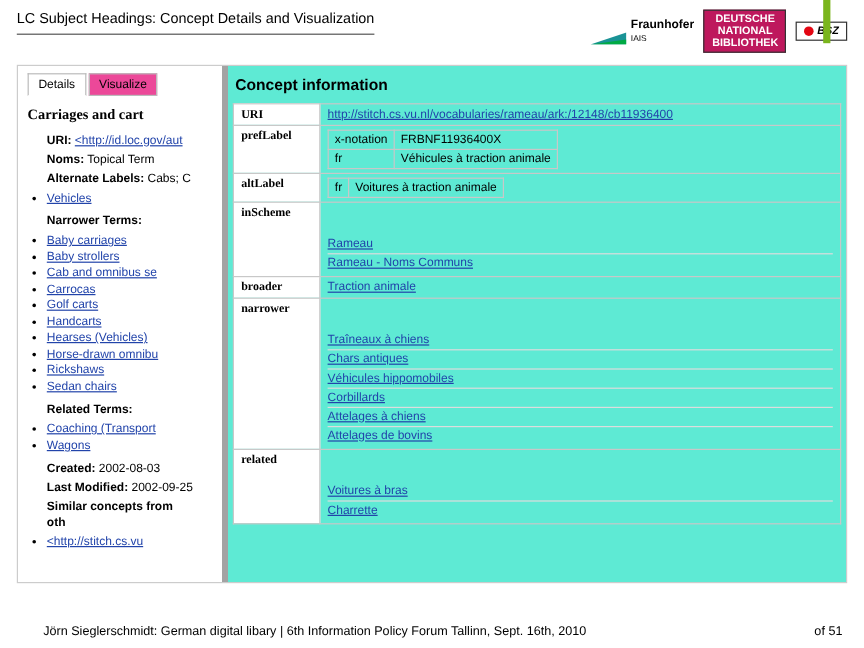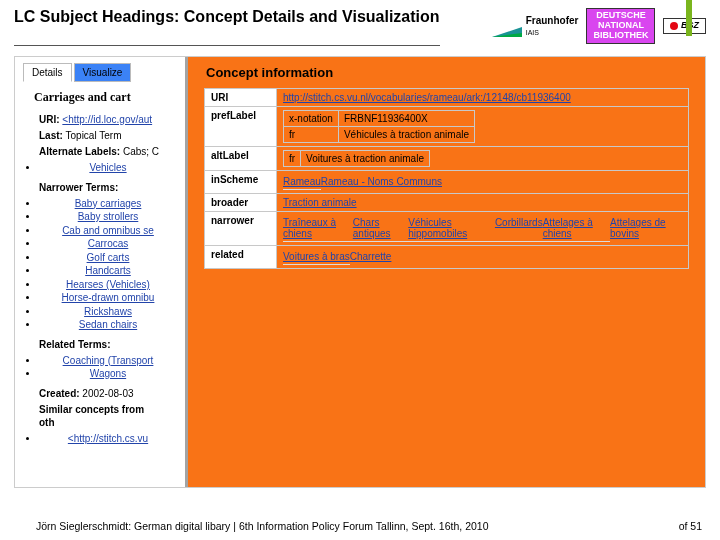--- a/index.html
+++ b/index.html
@@ -1,83 +1,83 @@
 <!DOCTYPE html>
 <html><head>
 <meta charset="utf-8">
 <style>
   * { box-sizing: border-box; margin: 0; padding: 0; }
   body { font-family: Arial, sans-serif; font-size: 11px; width: 720px; height: 540px; background: #fff; position: relative; overflow: hidden; }
   .header { display: flex; align-items: flex-start; padding: 8px 14px 4px 14px; }
-  .title { font-size: 16px; font-weight: bold; border-bottom: 1px solid #555; padding-bottom: 19px; }
+  .title { font-size: 12px; font-weight: normal; border-bottom: 1px solid #555; padding-bottom: 6px; }
   .logos { margin-left: auto; display: flex; gap: 8px; align-items: center; }
   .logo-box { border: 1px solid #333; padding: 2px 6px; font-size: 9px; font-weight: bold; text-align: center; line-height: 1.1; }
   .fraun { display: flex; align-items: flex-end; gap: 4px; font-size: 10px; }
   .fraun svg { width: 30px; height: 16px; }
   .accent { position: absolute; top: 0; right: 28px; width: 6px; height: 36px; background: #7ab51d; }
   .dot { width: 8px; height: 8px; border-radius: 50%; background: #e30613; display: inline-block; vertical-align: middle; }
   .content { position: relative; margin: 6px 14px 0 14px; height: 432px; border: 1px solid #ccc; overflow: hidden; }
   .left-col { position: absolute; left: 0; top: 0; width: 170px; padding: 6px 8px; font-size: 10px; }
   .tabs { display: flex; gap: 2px; margin-bottom: 8px; }
-  .tab { border: 1px solid #bbb; padding: 3px 8px; font-size: 10px; background: #3b82f6; }
+  .tab { border: 1px solid #bbb; padding: 3px 8px; font-size: 10px; background: #ec4899; }
   .tab.active { background: #fff; border-bottom-color: #fff; }
-  .heading { font-family: Georgia, serif; font-weight: bold; font-size: 12px; margin: 4px 11px 8px; }
+  .heading { font-family: Georgia, serif; font-weight: bold; font-size: 12px; margin: 4px 0 8px; }
   .row { margin: 3px 16px; line-height: 1.3; }
   .lbl { font-weight: bold; }
   .link { color: #2244aa; text-decoration: underline; cursor: pointer; }
   ul { list-style: disc; padding-left: 16px; margin: 2px 0 6px; }
-  ul li { line-height: 1.35; text-align: center; }
-  .right-panel { position: absolute; left: 170px; top: 0; right: 0; bottom: 0; background: #f97316; border-left: 3px solid #a3a3a3; padding: 6px 16px; overflow: hidden; }
+  ul li { line-height: 1.35; }
+  .right-panel { position: absolute; left: 170px; top: 0; right: 0; bottom: 0; background: #5eead4; border-left: 5px solid #a3a3a3; padding: 6px 4px; overflow: hidden; }
   .ci-title { font-weight: bold; font-size: 13px; margin: 2px 0 8px 2px; }
   table.props { border-collapse: collapse; width: 100%; }
   table.props > tbody > tr > td { border: 1px solid #c8c8c8; padding: 3px 6px; vertical-align: top; font-size: 10px; }
-  table.props td.k { font-weight: bold; width: 72px; background: #fff; }
+  table.props td.k { font-weight: bold; width: 72px; background: #fff; font-family: Liberation Serif, serif; }
   .inner { border-collapse: collapse; }
   .inner td { border: 1px solid #c8c8c8; padding: 2px 5px; font-size: 10px; }
-  .vlist { display: flex; flex-direction: row; }
+  .vlist { display: flex; flex-direction: column; margin-top: 24px; }
   .vlist span { border-bottom: 1px solid #ddd; padding: 2px 0; }
   .vlist span:last-child { border-bottom: none; }
   .footer { position: absolute; bottom: 8px; left: 0; right: 0; text-align: left; font-size: 10.5px; padding-left: 36px; }
   .footer .of { position: absolute; right: 18px; }
 </style>
 </head>
 <body>
 
 <div class="accent"></div>
 <div class="header">
   <span class="title">LC Subject Headings: Concept Details and Visualization</span>
   <div class="logos">
     <div class="fraun">
       <svg viewBox="0 0 30 16">
           <rect width="30" height="16" fill="#fff"></rect>
           <polygon points="0,16 30,16 30,6" fill="#1a9396"></polygon>
           <polygon points="0,16 30,16 30,12" fill="#0a4"></polygon>
         </svg>
       <span><b>Fraunhofer</b><br><span style="font-size:7px">IAIS</span></span>
     </div>
-    <div class="logo-box" style="background:#d946ef;color:#fff;">
+    <div class="logo-box" style="background:#be185d;color:#fff;">
       <div>DEUTSCHE</div>
         <div>NATIONAL</div>
         <div>BIBLIOTHEK</div>
     </div>
     <div class="logo-box" style="font-style:italic;">
       <span class="dot"></span> <span>BSZ</span>
     </div>
   </div>
 </div>
 
 <div class="content">
   <div class="left-col">
     <div class="tabs">
       <div class="tab active">Details</div>
       <div class="tab">Visualize</div>
     </div>
     <div class="heading">Carriages and cart</div>
     <div class="row"><span class="lbl">URI:</span> <span class="link">&lt;http://id.loc.gov/aut</span></div>
-    <div class="row"><span class="lbl">Last:</span> <span>Topical Term</span></div>
+    <div class="row"><span class="lbl">Noms:</span> <span>Topical Term</span></div>
     <div class="row"><span class="lbl">Alternate Labels:</span> <span>Cabs; C</span></div>
     <ul>
         <li><span class="link">Vehicles</span></li>
       </ul>
     <div class="row"><span class="lbl">Narrower Terms:</span></div>
     <ul>
         <li><span class="link">Baby carriages</span></li>
         <li><span class="link">Baby strollers</span></li>
         <li><span class="link">Cab and omnibus se</span></li>
         <li><span class="link">Carrocas</span></li>
@@ -87,20 +87,21 @@
         <li><span class="link">Horse-drawn omnibu</span></li>
         <li><span class="link">Rickshaws</span></li>
         <li><span class="link">Sedan chairs</span></li>
       </ul>
     <div class="row"><span class="lbl">Related Terms:</span></div>
     <ul>
         <li><span class="link">Coaching (Transport</span></li>
         <li><span class="link">Wagons</span></li>
       </ul>
     <div class="row"><span class="lbl">Created:</span> <span>2002-08-03</span></div>
+    <div class="row"><span class="lbl">Last Modified:</span> <span>2002-09-25</span></div>
     <div class="row"><span class="lbl">Similar concepts from oth</span></div>
     <ul>
         <li><span class="link">&lt;http://stitch.cs.vu</span></li>
       </ul>
   </div>
 
   <div class="right-panel">
     <div class="ci-title">Concept information</div>
     <table class="props">
         <tbody>

